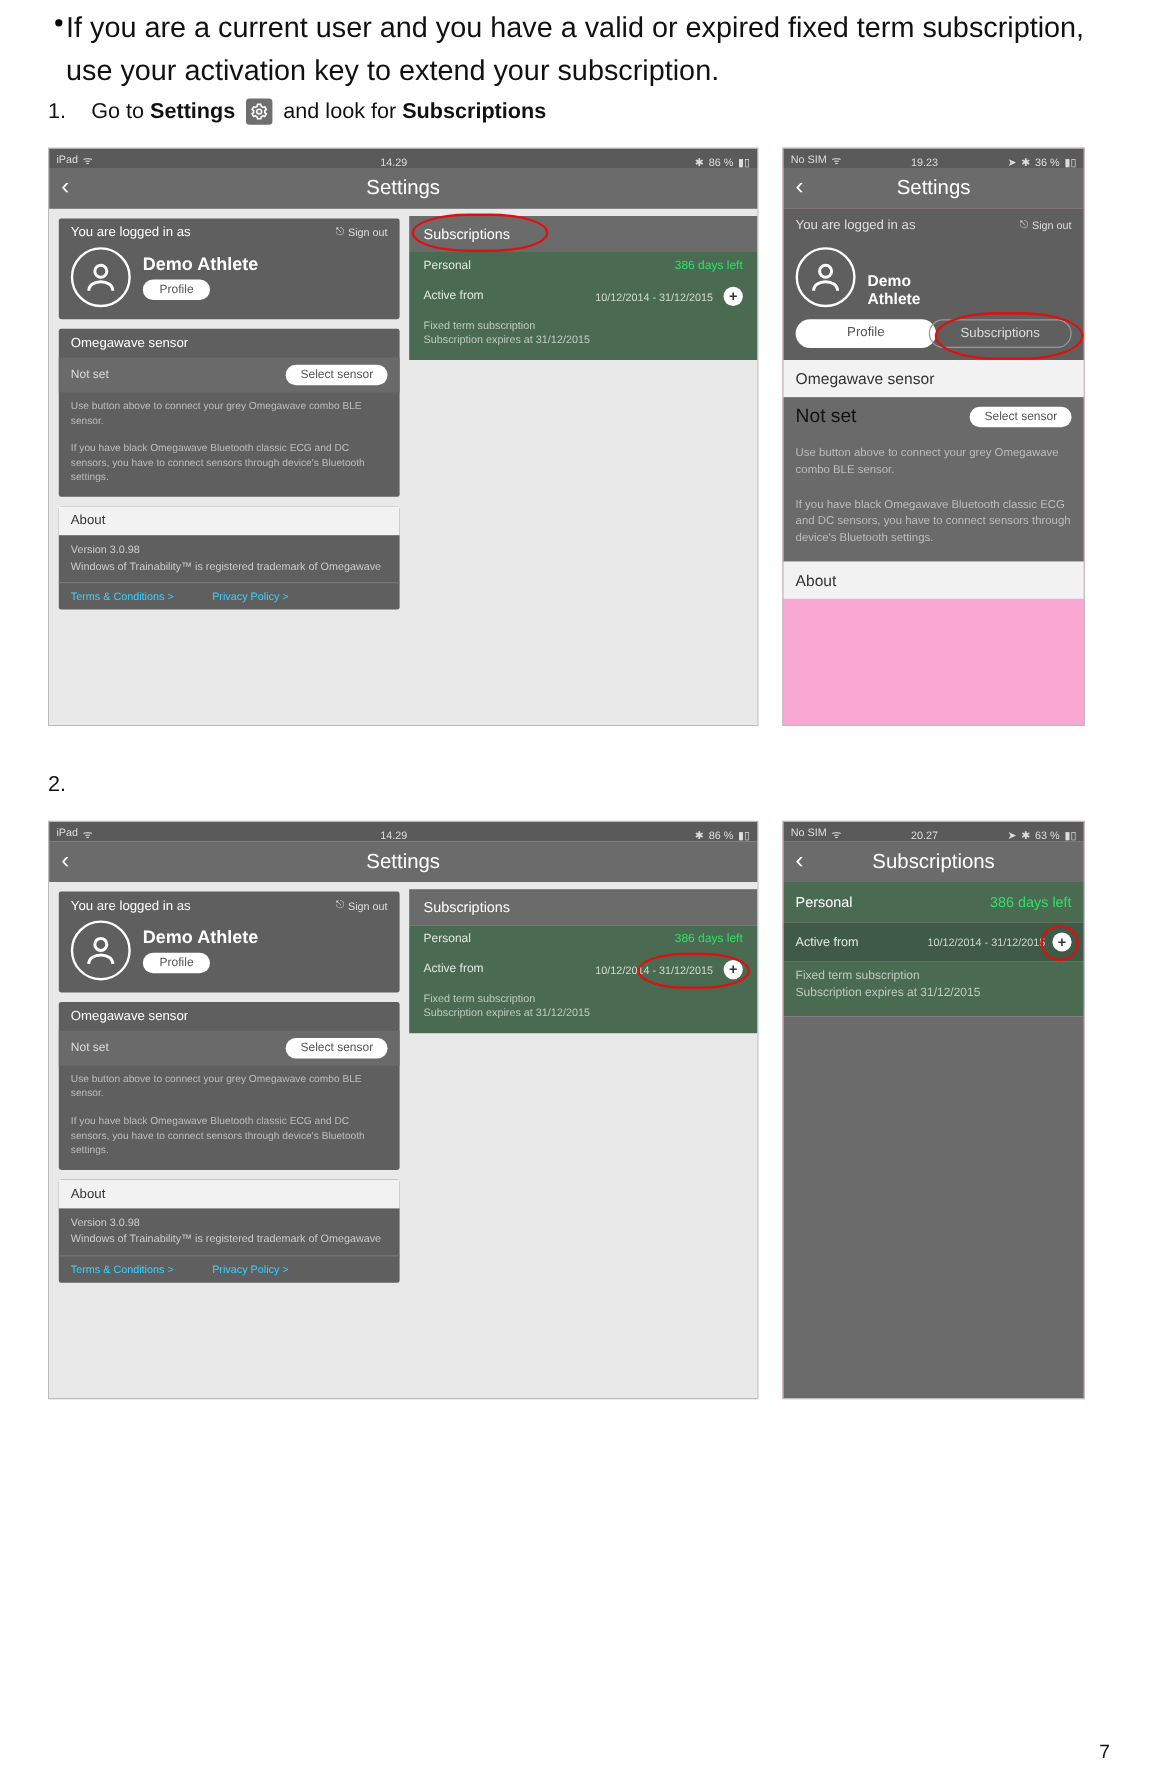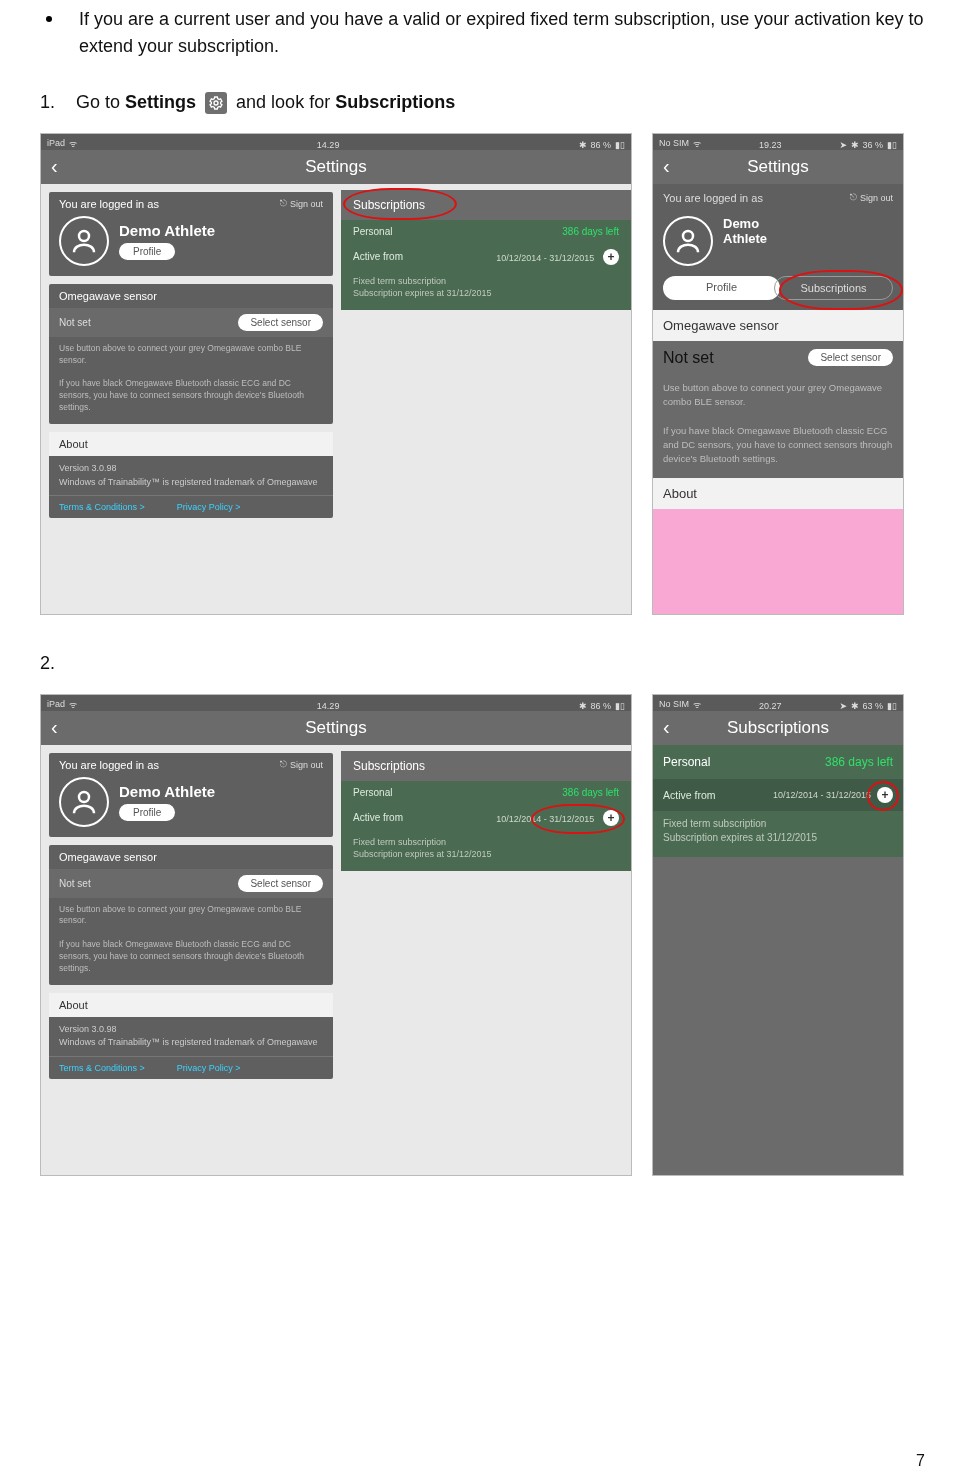--- a/index.html
+++ b/index.html
@@ -1,17 +1,17 @@
 <!DOCTYPE html>
 <html><head>
 <meta charset="utf-8">
 <style>
 html,body{margin:0;padding:0;background:#fff;font-family:"Segoe UI",Arial,sans-serif;color:#111}
 .page{width:965px;margin:0 auto;padding:0 40px 40px 40px;box-sizing:border-box;position:relative;min-height:1484px}
-.bullet-row{display:flex;gap:27px;font-size:18px;line-height:1.5;margin-top:6px;margin-bottom:28px}
+.bullet-row{display:flex;gap:3px;font-size:24px;line-height:1.5;margin-top:6px;}
 .bullet-dot{width:6px;height:6px;background:#000;border-radius:50%;margin-top:10px;flex:0 0 auto;margin-left:6px}
 .step-row{display:flex;gap:14px;font-size:18px;line-height:1.6;margin-bottom:16px;align-items:center;flex-wrap:wrap}
 .step-num{min-width:22px}
 .gear-chip{display:inline-flex;width:22px;height:22px;background:#6f6f6f;border-radius:3px;align-items:center;justify-content:center;vertical-align:middle;margin:0 4px}
 .gear-chip svg{width:16px;height:16px}
 .plus-chip{display:inline-flex;width:22px;height:22px;border:1px solid #888;border-radius:4px;align-items:center;justify-content:center;color:#4a7a56;font-weight:bold;background:#fff;margin:0 4px}
 b{font-weight:700}
 
 .shots{display:flex;gap:20px;margin-bottom:34px}
 .shot-ipad{width:590px;background:#eee;border:1px solid #bbb}
@@ -45,21 +45,21 @@
 .sub-row{display:flex;justify-content:space-between;align-items:center;padding:6px 12px;font-size:10px;color:#dfe9df;position:relative}
 .days-left{color:#2fe06a;font-weight:400}
 .dates{color:#cfd9cc;font-size:9px}
 .plus-circle{width:16px;height:16px;border-radius:50%;background:#fff;color:#333;display:inline-flex;align-items:center;justify-content:center;font-size:12px;font-weight:bold;margin-left:6px}
 .sub-note{padding:4px 12px 10px 12px;color:#bfcabf;font-size:9px;line-height:1.4}
 .red-oval{position:absolute;border:2px solid #d11;border-radius:50%/60%;pointer-events:none}
 
 .phone-body{flex:1;display:flex;flex-direction:column}
 .ph-card{background:#5f5f5f;color:#ddd;font-size:11px}
 .ph-row{display:flex;justify-content:space-between;align-items:center;padding:8px 10px}
-.ph-user{display:flex;align-items:flex-start;gap:10px;padding:4px 10px 10px 10px}
+.ph-user{display:flex;align-items:flex-end;gap:10px;padding:4px 10px 10px 10px}
 .ph-tabs{display:flex;padding:0 10px 10px 10px;gap:0;position:relative}
 .ph-tab{flex:1;text-align:center;background:#fff;color:#555;border-radius:14px;padding:5px 0;font-size:11px}
 .ph-tab.inactive{background:transparent;color:#ddd;border:1px solid #9a9a9a}
 .ph-sensor-hd{background:#f2f2f2;color:#333;padding:8px 10px;font-size:13px}
 .ph-sensor-row{background:#6a6a6a;display:flex;justify-content:space-between;align-items:center;padding:8px 10px}
 .ph-helper{background:#6a6a6a;color:#bdbdbd;font-size:9.5px;padding:6px 10px 12px 10px;line-height:1.5}
 .ph-about-hd{background:#f2f2f2;color:#333;padding:8px 10px;font-size:13px}
 
 .ph-sub-head{background:#4a6b52;color:#fff;display:flex;justify-content:space-between;padding:10px 10px;font-size:12px}
 .ph-sub-row{background:#3f5a46;color:#dfe9df;display:flex;justify-content:space-between;align-items:center;padding:8px 10px;font-size:10.5px;position:relative}

